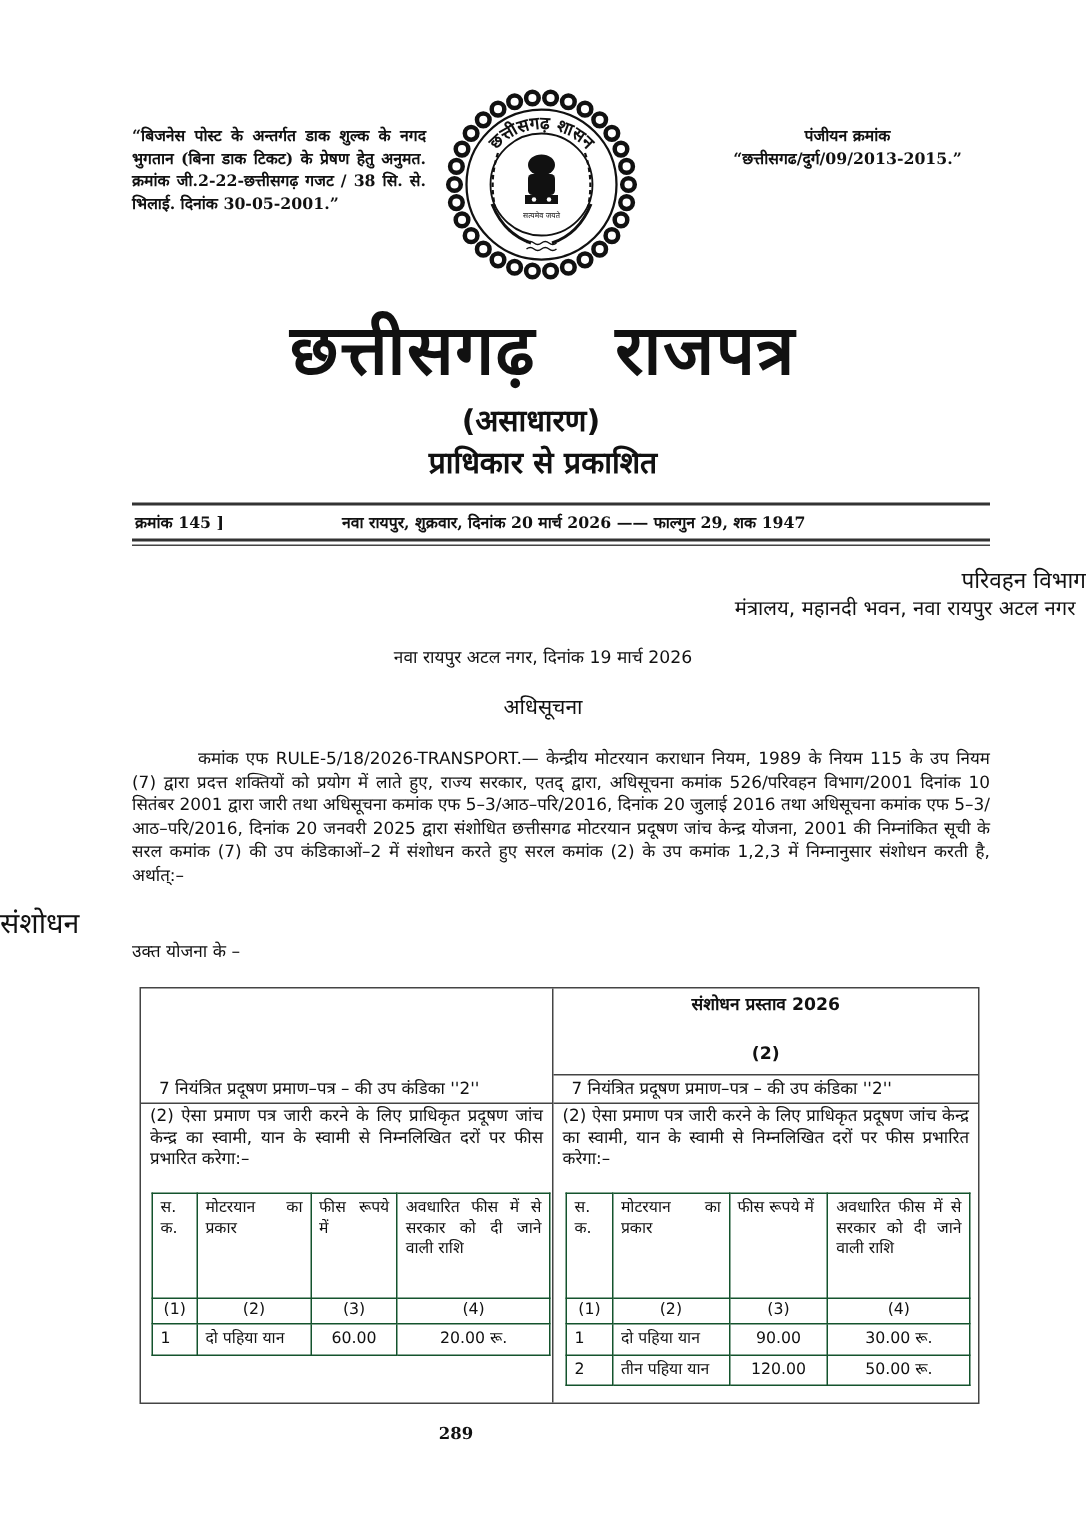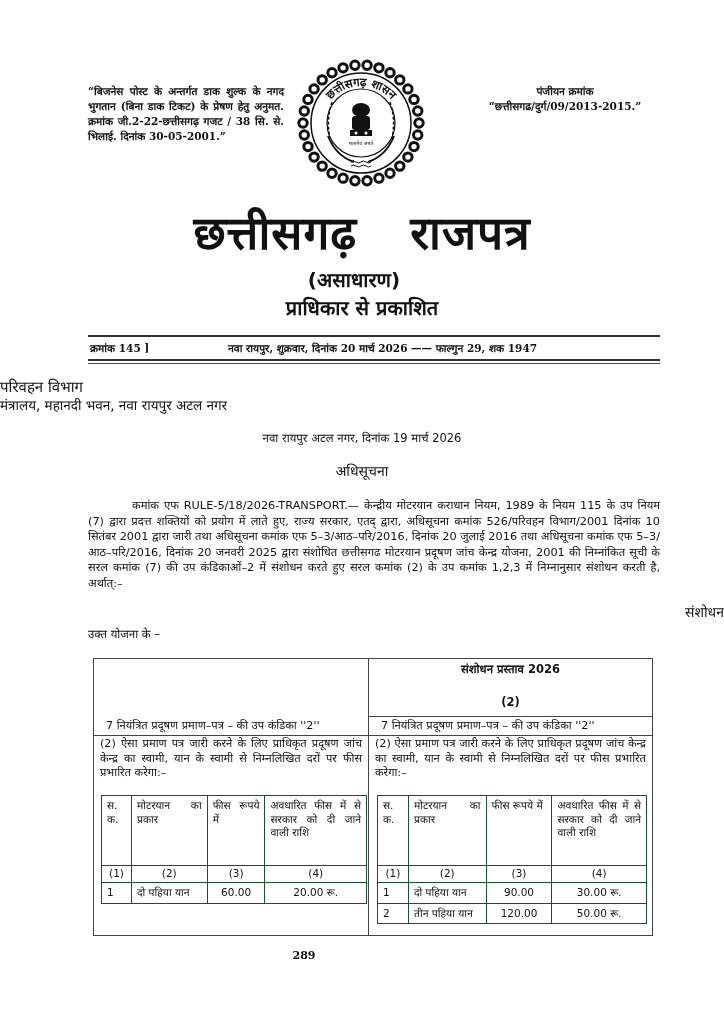--- a/index.html
+++ b/index.html
@@ -18,27 +18,27 @@
   #gazette-title { left: 0; width: 724px; top: 200px; text-align: center; font-size: 46px; font-weight: bold; letter-spacing: 1px; word-spacing: 36px; }
   #extraordinary { left: 0; width: 708px; top: 266px; text-align: center; font-size: 20px; font-weight: bold; }
   #published-by { left: 0; width: 724px; top: 294px; text-align: center; font-size: 20px; font-weight: bold; }
 
   .rule { position: absolute; left: 88px; width: 572px; height: 0; border-top: 2px solid #333; }
   .rule.thin { border-top: 1px solid #444; }
 
   #issue-number { left: 90px; top: 341px; font-size: 10.5px; font-weight: bold; }
   #issue-date { left: 228px; top: 341px; font-size: 10.5px; font-weight: bold; }
 
-  #dept { left: 0; width: 724px; top: 376px; text-align: left; font-size: 15px; }
-  #address { left: 0; width: 717px; top: 396px; text-align: left; font-size: 13.5px; }
+  #dept { left: 0; width: 724px; top: 376px; text-align: right; font-size: 15px; }
+  #address { left: 0; width: 717px; top: 396px; text-align: right; font-size: 13.5px; }
   #place-date { left: 0; width: 724px; top: 430px; text-align: center; font-size: 11.5px; }
   #notification-title { left: 0; width: 724px; top: 461px; text-align: center; font-size: 14px; }
 
   #body-para { left: 88px; top: 498px; width: 572px; font-size: 11.3px; line-height: 15.6px; text-align: justify; text-indent: 44px; }
-  #amend-title { left: 0; width: 724px; top: 602px; text-align: right; font-size: 14px; }
+  #amend-title { left: 0; width: 724px; top: 602px; text-align: left; font-size: 19px; }
   #scheme-intro { left: 88px; top: 626px; font-size: 11.5px; }
 
   
   #compare { position: absolute; left: 93px; top: 658px; width: 560px; height: 278px; border: 1px solid #444; }
   .col { position: absolute; top: 0; bottom: 0; }
   #col-left { left: 0; width: 275px; border-right: 1px solid #444; }
   #col-right { left: 275px; right: 0; }
   .col-head { position: absolute; left: 0; right: 0; top: 0; height: 58px; border-bottom: 1px solid #444; text-align: center; font-size: 11.5px; font-weight: bold; line-height: 15px; padding-top: 3px; }
   .col-head .num { display: block; margin-top: 2px; }
   #col-right .col-head .num { margin-top: 18px; }

